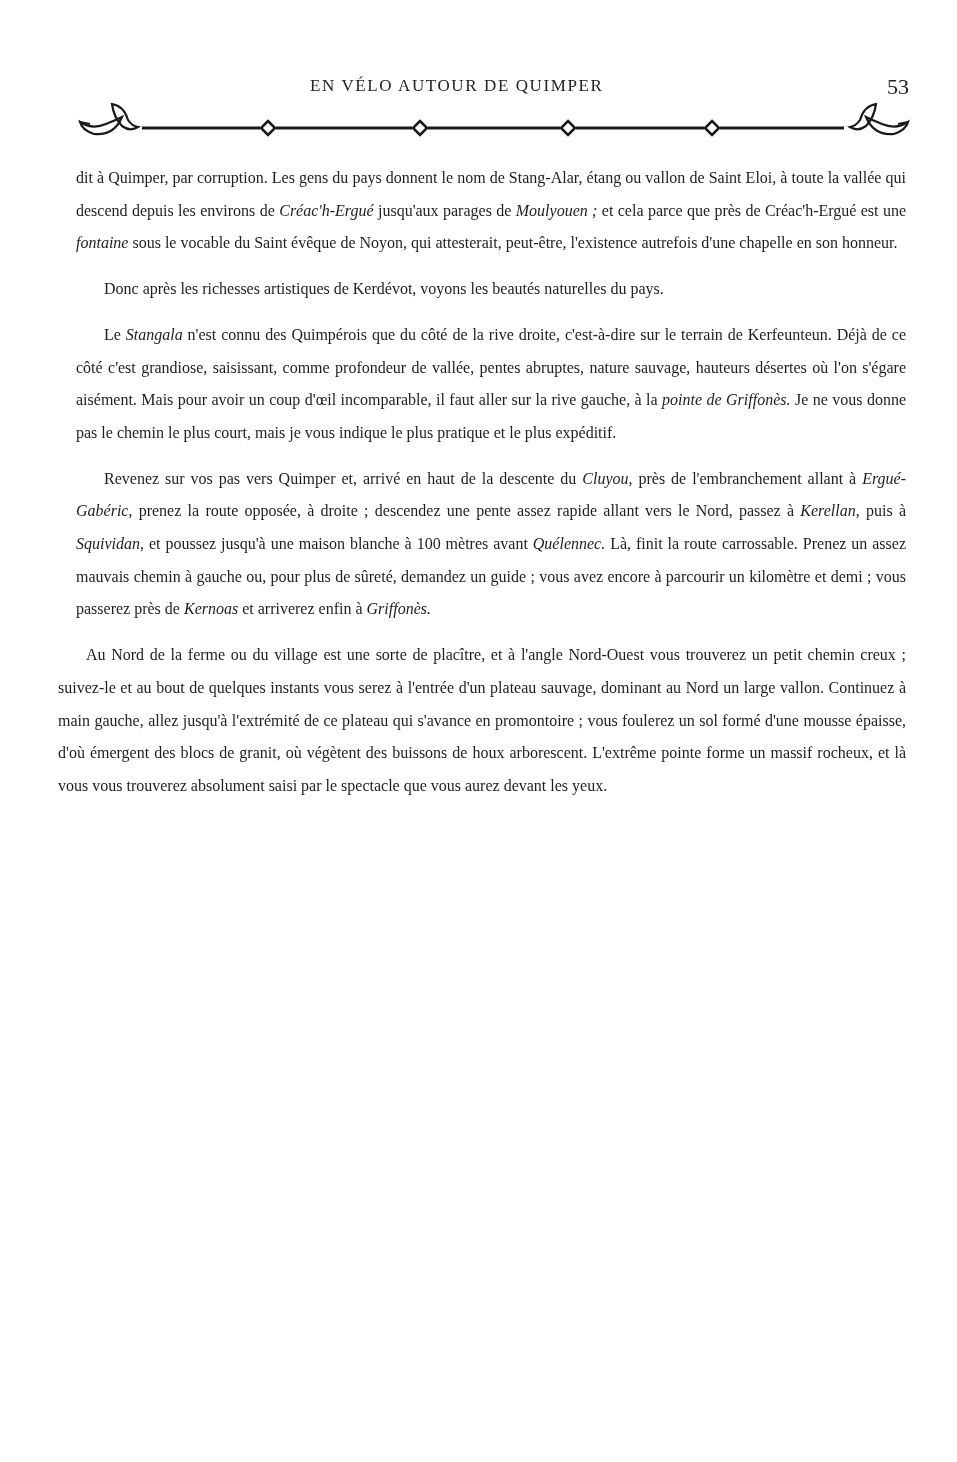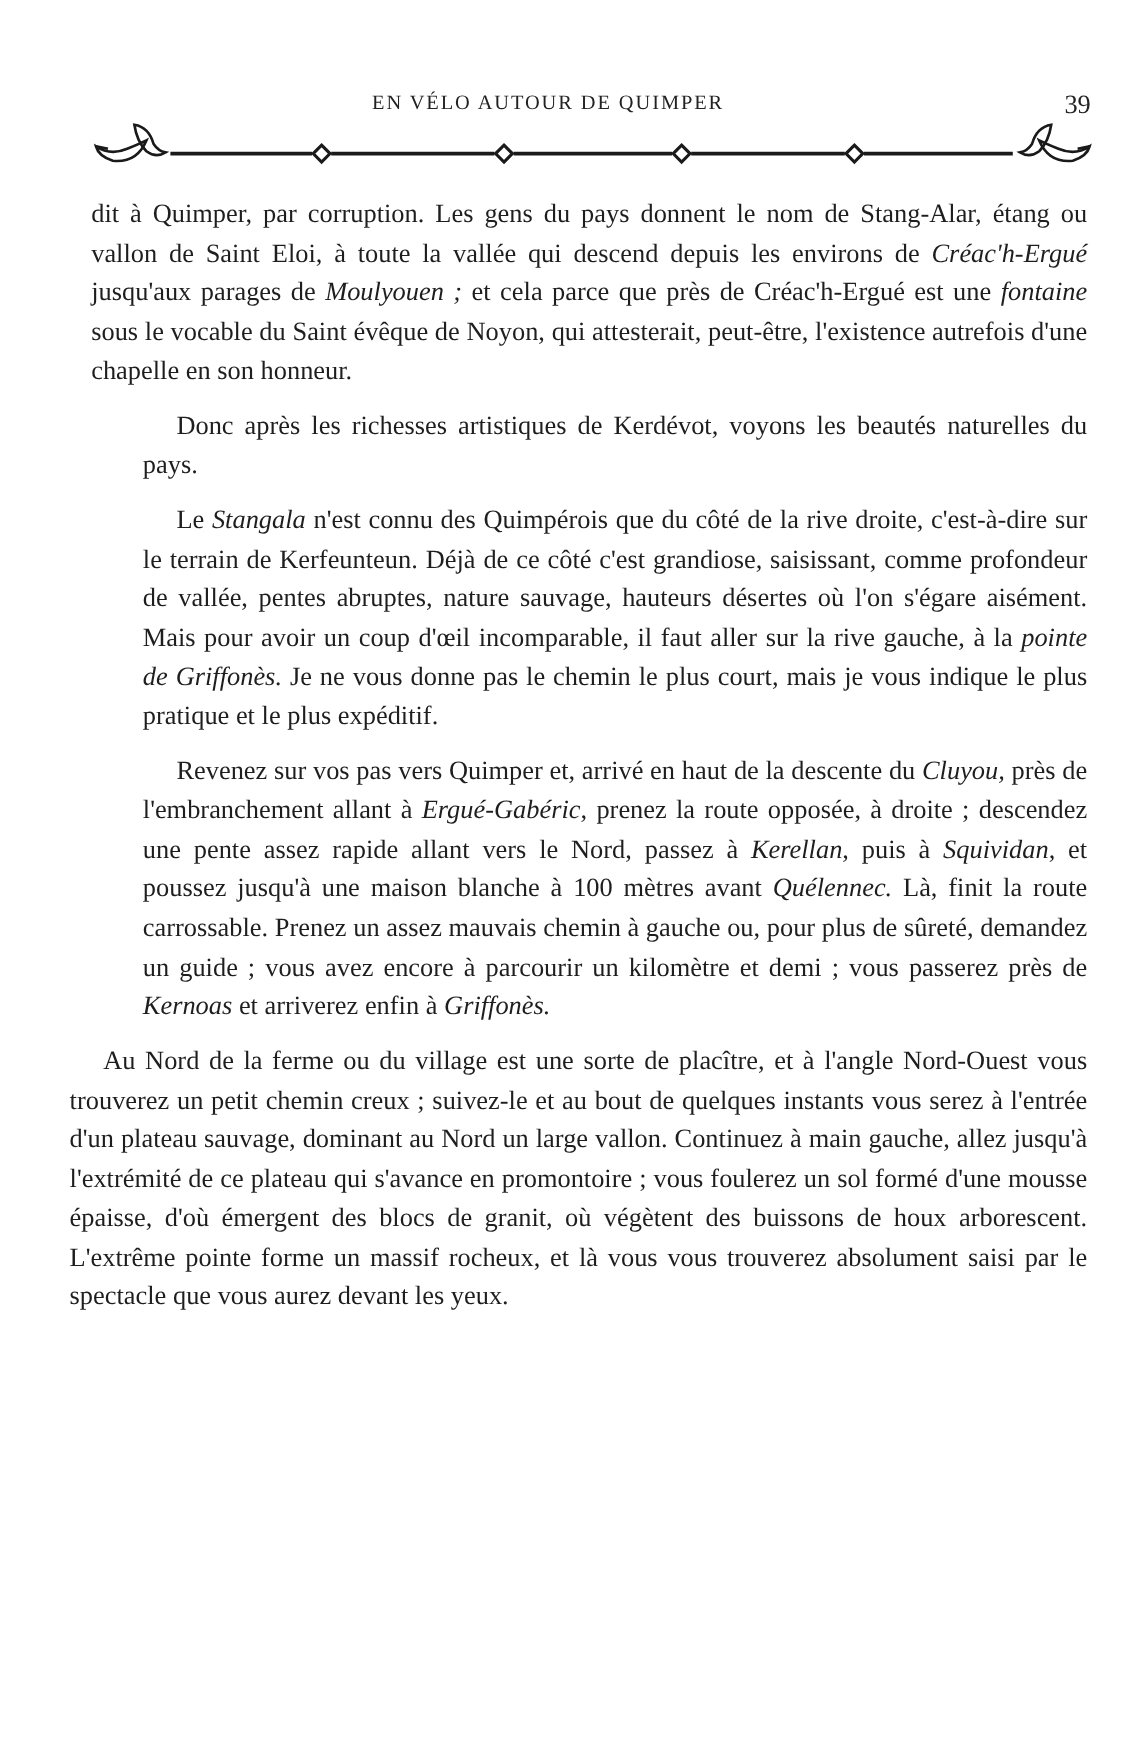--- a/index.html
+++ b/index.html
@@ -48,48 +48,47 @@
       left: 78px;
       top: 100px;
       width: 832px;
       height: 40px;
     }
     .body-text {
       position: absolute;
       left: 76px;
       top: 162px;
       width: 830px;
-      font-size: 22px;
+      font-size: 16px;
       line-height: 32.7px;
       text-align: justify;
       color: #1e1e1e;
     }
     .body-text p {
       margin: 0 0 13px 0;
     }
     .body-text p.first {
       text-indent: 0;
     }
     .body-text p.indent {
       text-indent: 28px;
-      margin-left: 43px;
     }
     .body-text i {
       font-style: italic;
     }
     .p5 { margin-left: -18px !important; width: 848px; }
   </style>
 </head>
 <body>
 
 <div class="page">
 
   <div class="running-head">
     <span class="running-title">EN VÉLO AUTOUR DE QUIMPER</span>
-    <span class="page-number">39</span>
+    <span class="page-number">53</span>
   </div>
 
   <svg class="ornament" viewBox="0 0 832 40" xmlns="http://www.w3.org/2000/svg">
 
     <g fill="none" stroke="#1a1a1a" stroke-width="2.2">
       <path d="M2 22 Q14 30 28 24 Q38 20 44 17 Q36 36 16 34 Q4 30 2 22 Z"></path>
       <path d="M2 22 L12 24"></path>
       <path d="M34 4 Q46 6 50 20 Q54 26 60 27 Q52 32 44 26 Q36 18 34 4 Z"></path>
     </g>
 

